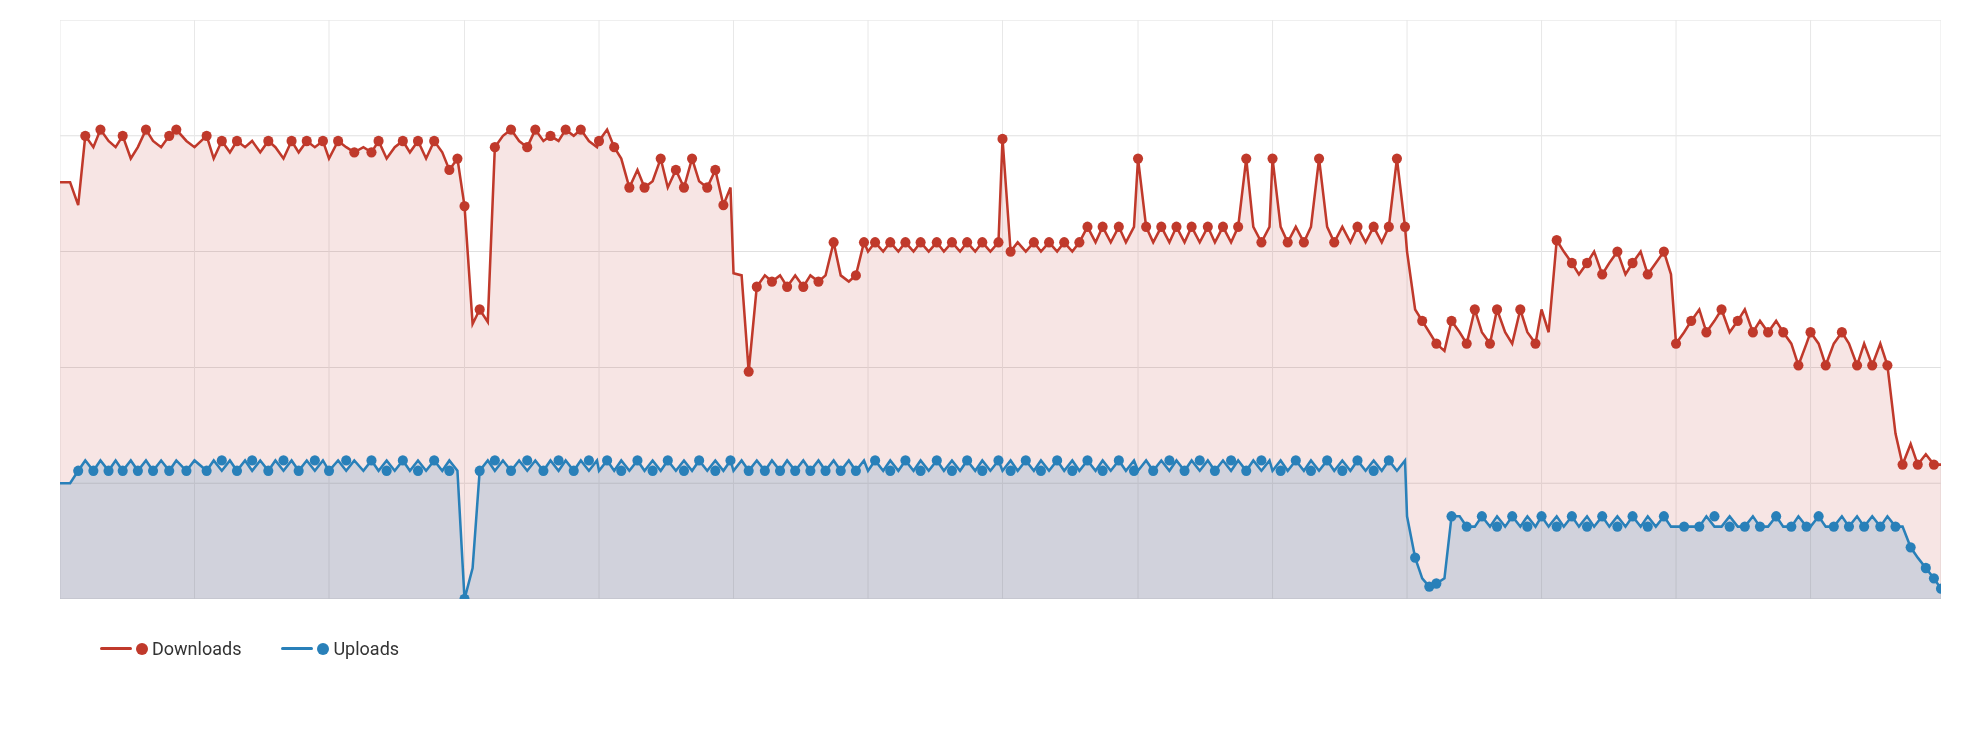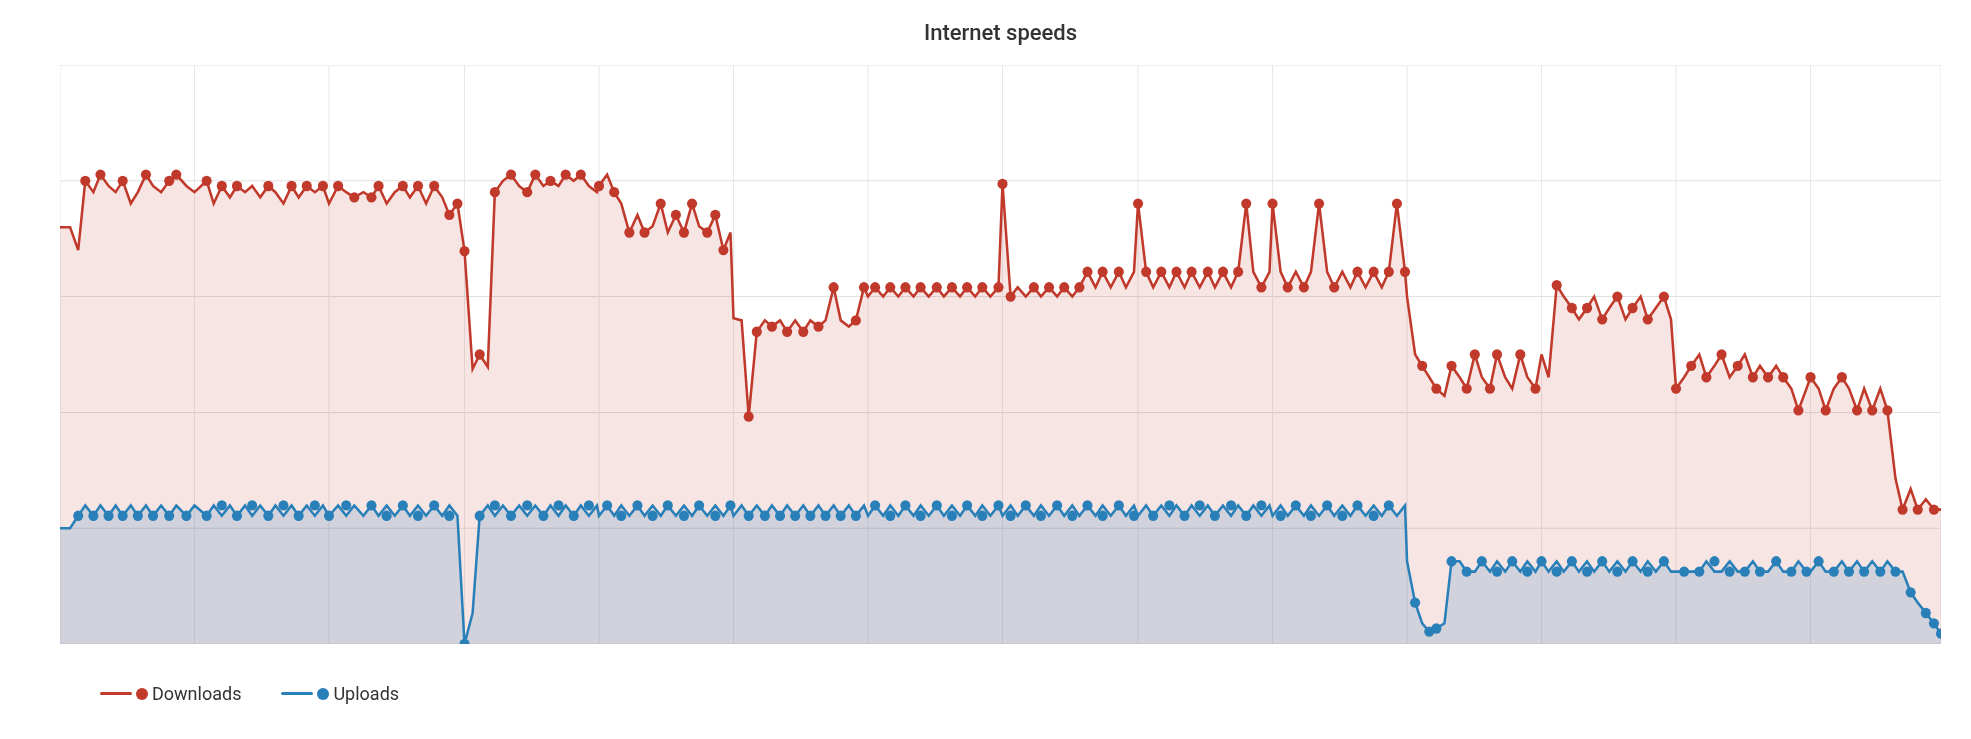--- a/index.html
+++ b/index.html
@@ -55,21 +55,20 @@
     .legend-dot {
       width: 12px;
       height: 12px;
       border-radius: 50%;
     }
   </style>
 </head>
 <body>
 
 <div class="chart-container">
-  <div class="chart-title">Internet speeds</div>
   <div class="chart-area">
     <svg class="main-chart" viewBox="0 0 1860 560" preserveAspectRatio="none">
 
       <line x1="0" y1="560" x2="1860" y2="560" stroke="#e0e0e0" stroke-width="1"></line>
       <line x1="0" y1="448" x2="1860" y2="448" stroke="#e0e0e0" stroke-width="1"></line>
       <line x1="0" y1="336" x2="1860" y2="336" stroke="#e0e0e0" stroke-width="1"></line>
       <line x1="0" y1="224" x2="1860" y2="224" stroke="#e0e0e0" stroke-width="1"></line>
       <line x1="0" y1="112" x2="1860" y2="112" stroke="#e0e0e0" stroke-width="1"></line>
       <line x1="0" y1="0" x2="1860" y2="0" stroke="#e0e0e0" stroke-width="1"></line>
 

